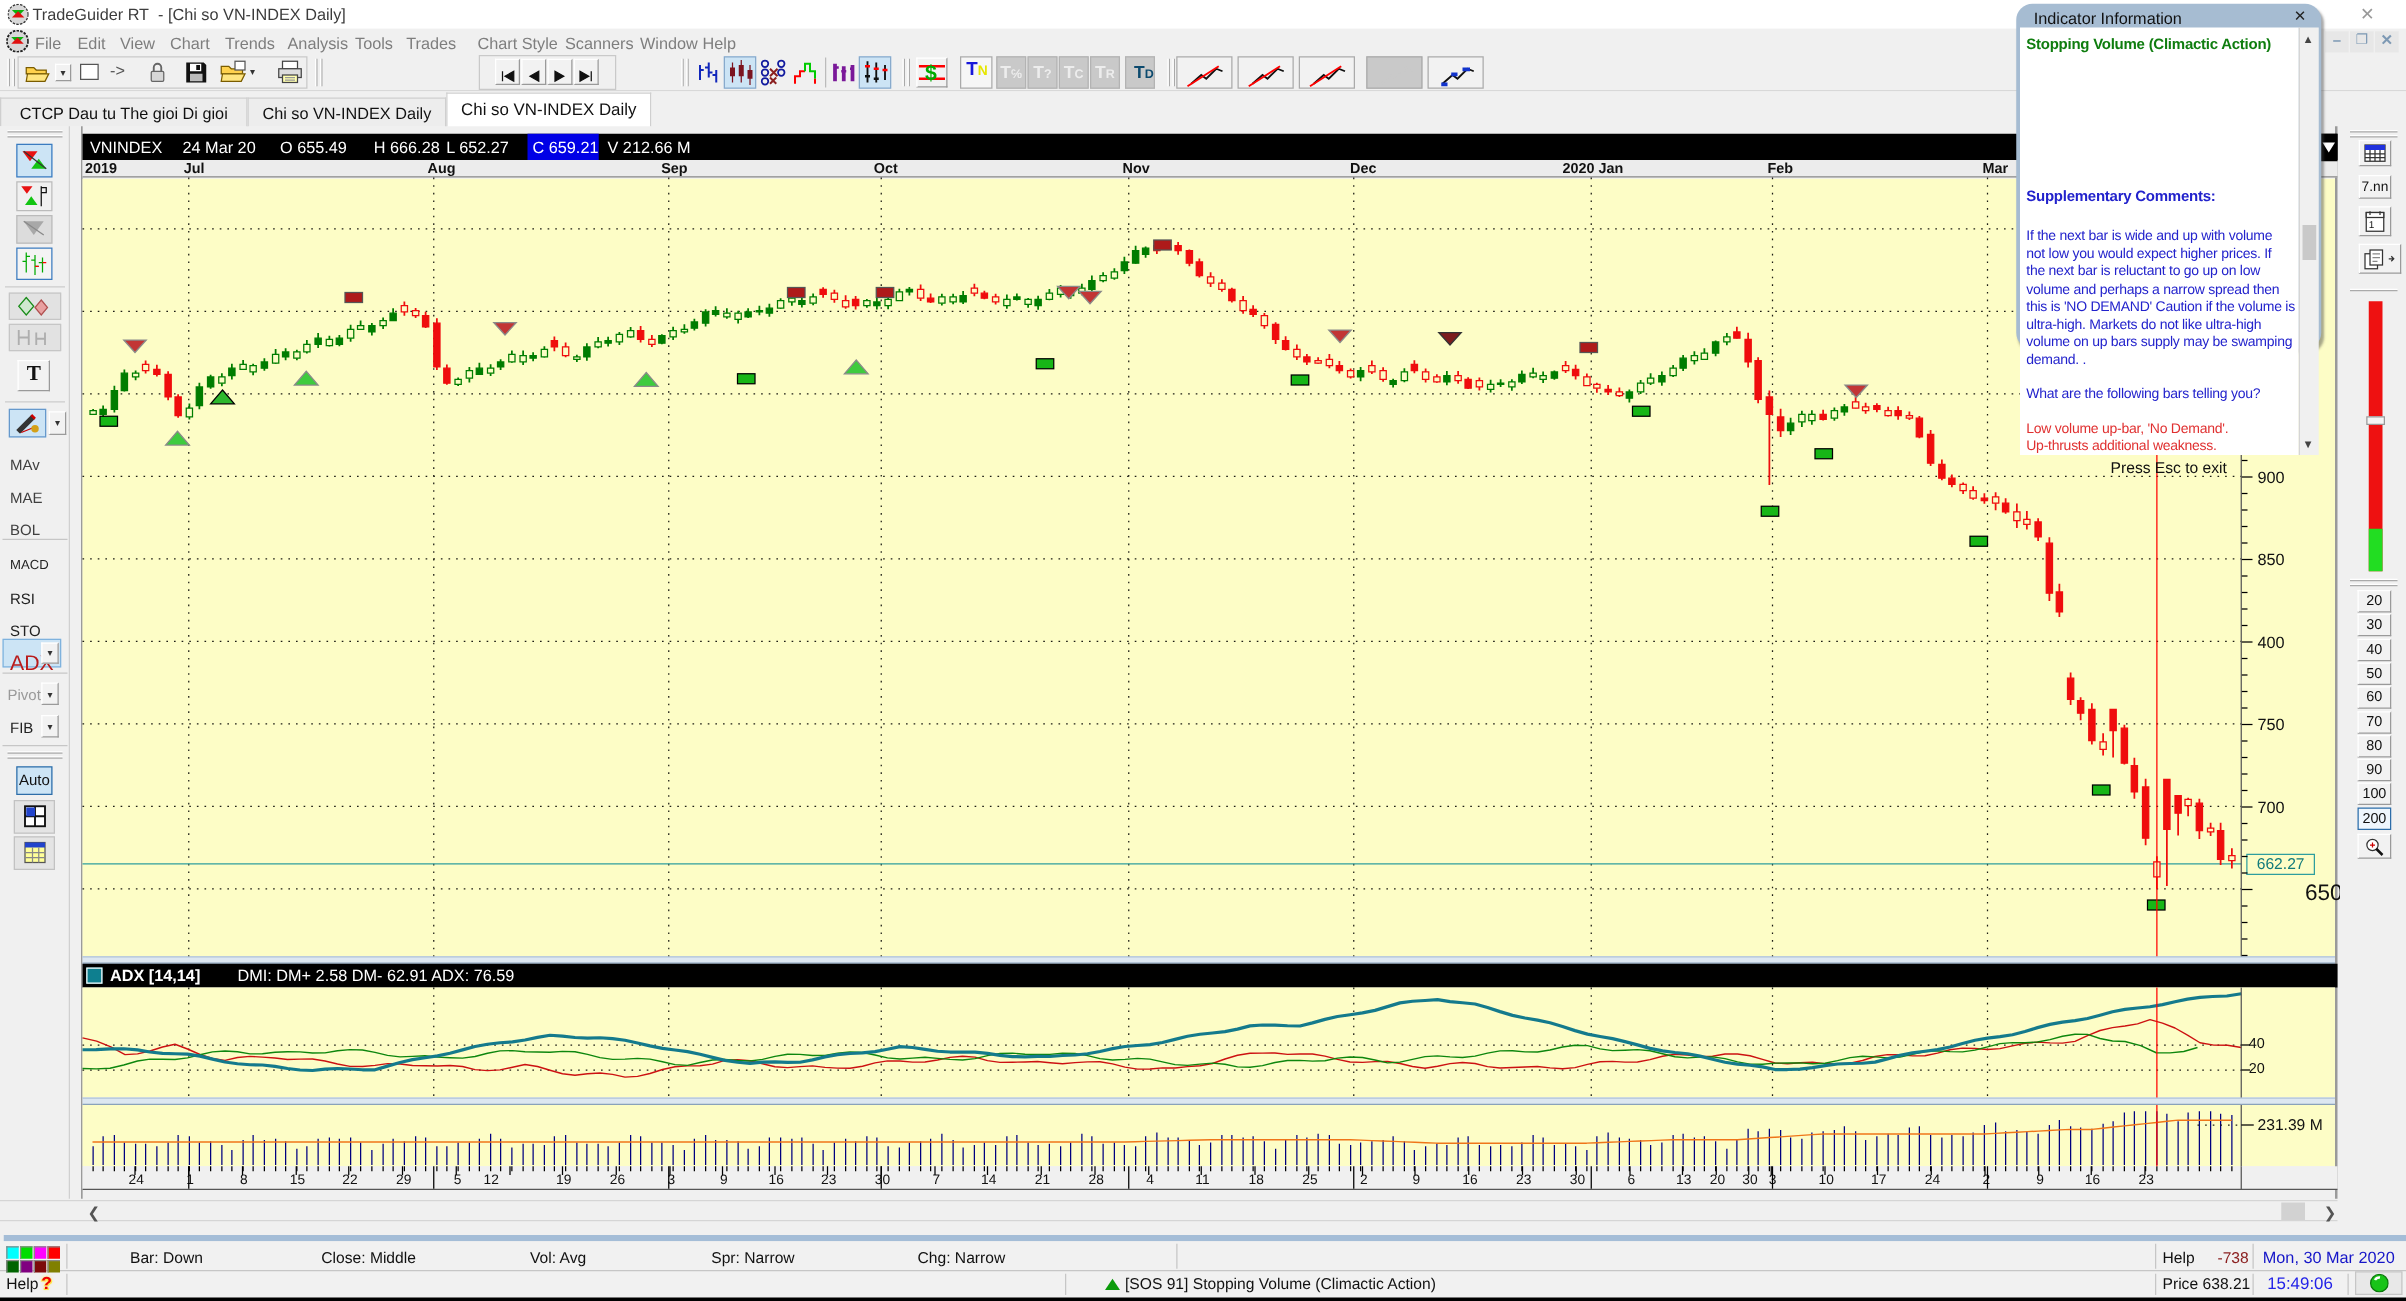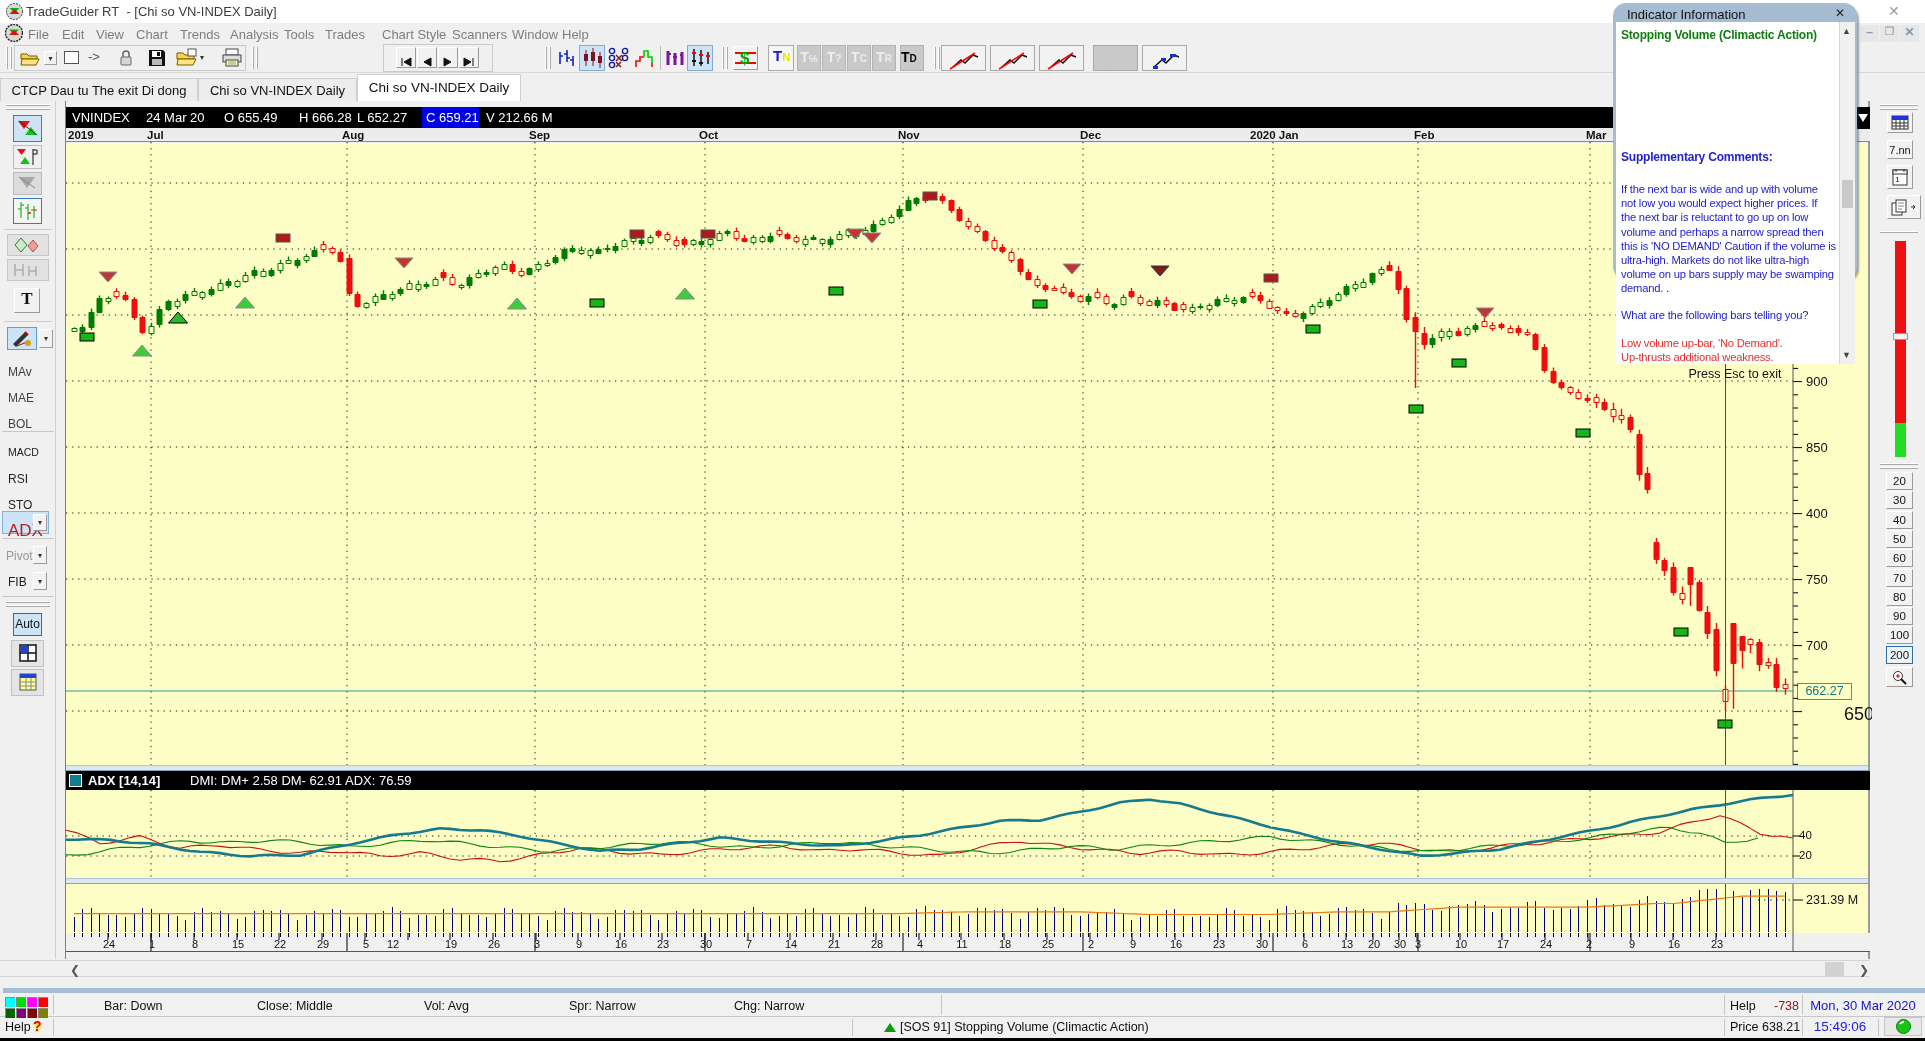--- a/index.html
+++ b/index.html
@@ -129,21 +129,21 @@
     <svg class="abs" style="left:735px;top:5px" width="21" height="20">
       <path d="M0 5h21M0 15h21" stroke="#f00" stroke-width="2"></path>
       <text x="5" y="16" font-size="17" font-weight="bold" fill="#0a0" font-family="Liberation Sans">$</text>
     </svg>
     <div class="abs" style="left:768px;top:2px;width:26px;height:26px;border:1px solid #aaa;background:#f6f6f6"></div>
     <div class="abs" style="left:773px;top:4px;font-size:15px;font-weight:bold;color:#1717d9">T<span style="font-size:11px;color:#e6e600">N</span></div>
     <div class="abs" style="left:797px;top:2px;width:24px;height:26px;background:#c9c9c9;border:1px solid #b3b3b3;color:#ededed;font-size:14px;font-weight:bold;text-align:center;padding-top:3px">T<span style="font-size:10px">℅</span></div>
     <div class="abs" style="left:822px;top:2px;width:24px;height:26px;background:#c9c9c9;border:1px solid #b3b3b3;color:#ededed;font-size:14px;font-weight:bold;text-align:center;padding-top:3px">T<span style="font-size:10px">?</span></div>
     <div class="abs" style="left:847px;top:2px;width:24px;height:26px;background:#c9c9c9;border:1px solid #b3b3b3;color:#ededed;font-size:14px;font-weight:bold;text-align:center;padding-top:3px">T<span style="font-size:10px">C</span></div>
     <div class="abs" style="left:872px;top:2px;width:24px;height:26px;background:#c9c9c9;border:1px solid #b3b3b3;color:#ededed;font-size:14px;font-weight:bold;text-align:center;padding-top:3px">T<span style="font-size:10px">R</span></div>
-    <div class="abs" style="left:900px;top:2px;width:24px;height:26px;background:#c9c9c9;border:1px solid #b3b3b3;color:#000000;font-size:14px;font-weight:bold;text-align:left;padding-top:3px">T<span style="font-size:10px">D</span></div>
+    <div class="abs" style="left:900px;top:2px;width:24px;height:26px;background:#c9c9c9;border:1px solid #b3b3b3;color:#0c4a6e;font-size:14px;font-weight:bold;text-align:right;padding-top:3px">T<span style="font-size:10px">D</span></div>
     <div class="abs" style="left:934px;top:4px;width:2px;height:22px;border-left:1px solid #fff;border-right:1px solid #aaa"></div>
     <div class="abs" style="left:938px;top:4px;width:2px;height:22px;border-left:1px solid #fff;border-right:1px solid #aaa"></div>
     <div class="abs" style="left:941px;top:2px;width:45px;height:26px;background:#f2f2f2;border:1px solid #aaa"></div>
     <svg class="abs" style="left:945px;top:2px" width="38" height="26">
       <path d="M8 22l8-7 4 3 8-8 5 2" fill="none" stroke="#111" stroke-width="1.5"></path>
       <path d="M5 24L30 8" stroke="#f00" stroke-width="1.5"></path>
     </svg>
     <div class="abs" style="left:990px;top:2px;width:45px;height:26px;background:#f2f2f2;border:1px solid #aaa"></div>
     <svg class="abs" style="left:994px;top:2px" width="38" height="26">
       <path d="M8 22l8-7 4 3 8-8 5 2" fill="none" stroke="#111" stroke-width="1.5"></path>
@@ -159,21 +159,21 @@
       <path d="M8 22l8-7 4 3 8-8 5 2" fill="none" stroke="#c9c9c9" stroke-width="1.5"></path>
       <path d="M5 24L30 8" stroke="#c9c9c9" stroke-width="1.5"></path>
     </svg>
     <div class="abs" style="left:1142px;top:2px;width:45px;height:26px;background:#f2f2f2;border:1px solid #aaa"></div>
     <svg class="abs" style="left:1146px;top:2px" width="38" height="26">
       <path d="M8 22l8-7 4 3 8-8 5 2" fill="none" stroke="#111" stroke-width="1.5"></path>
       <path d="M7 21h5v3H7zM15 13h5v3h-5zM24 9h6v3h-6z" fill="#1133cc"></path>
     </svg>
   </div>
 <div class="abs" style="left:0;top:73px;width:1925px;height:28px;background:#f0f0f0">
-<div class="abs" style="left:0;top:5px;width:198px;height:23px;background:#ededed;border:1px solid #cfcfcf;border-bottom:none;text-align:center;font-size:13px;color:#111;padding-top:4px">CTCP Dau tu The exit Di dong</div>
+<div class="abs" style="left:0;top:5px;width:198px;height:23px;background:#ededed;border:1px solid #cfcfcf;border-bottom:none;text-align:center;font-size:13px;color:#111;padding-top:4px">CTCP Dau tu The gioi Di gioi</div>
 <div class="abs" style="left:198px;top:5px;width:159px;height:23px;background:#ededed;border:1px solid #cfcfcf;border-bottom:none;text-align:center;font-size:13px;color:#111;padding-top:4px">Chi so VN-INDEX Daily</div>
 <div class="abs" style="left:357px;top:1px;width:164px;height:27px;background:#fff;border:1px solid #cfcfcf;border-bottom:none;text-align:center;font-size:13.5px;color:#111;padding-top:5px">Chi so VN-INDEX Daily</div>
 </div>
 <div class="abs" style="left:0;top:101px;width:56px;height:858px;background:#f0f0f0;border-right:1px solid #d0d0d0">
     <div class="abs" style="left:6px;top:3px;width:44px;height:2px;border-top:1px solid #fff;border-bottom:1px solid #aaa"></div>
     <div class="abs" style="left:6px;top:7px;width:44px;height:2px;border-top:1px solid #fff;border-bottom:1px solid #aaa"></div>
     <div class="abs" style="left:13px;top:14px;width:29px;height:27px;background:#cce4f5;border:1.5px solid #3b7bbf"></div>
     <svg class="abs" style="left:17px;top:18px" width="21" height="19">
       <path d="M1 2h12l-6 8z" fill="#e81111"></path>
       <path d="M8 16h12l-6-8z" fill="#12c412"></path>

